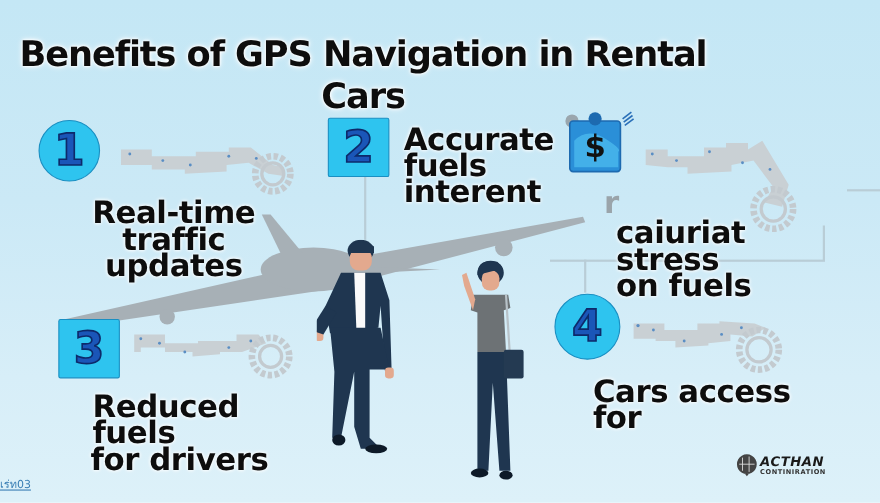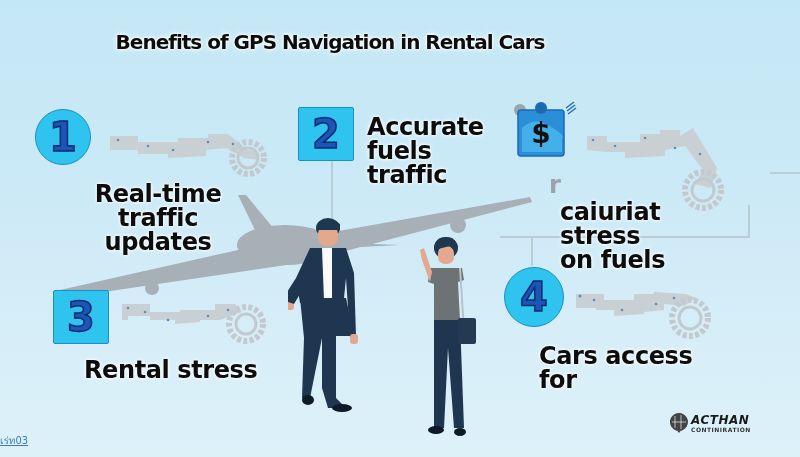--- a/index.html
+++ b/index.html
@@ -6,26 +6,26 @@
     html, body { width: 800px; height: 457px; overflow: hidden; }
     body {
       position: relative;
       font-family: "DejaVu Sans", sans-serif;
       background: linear-gradient(180deg, #c4e7f5 0%, #cbe9f6 40%, #d7eef8 75%, #ddf1f9 100%);
     }
     .abs { position: absolute; }
     .title {
       left: 0; top: 30px; width: 660px; text-align: center;
       font-family: "DejaVu Sans", sans-serif; font-weight: bold;
-      font-size: 20px; letter-spacing: -1px; color: #0d0d0d;
+      font-size: 32px; letter-spacing: -1px; color: #0d0d0d;
       text-shadow: 0 0 3px #fff, 0 0 6px #fff, 0 0 2px #fff;
     }
     .label {
       font-family: "DejaVu Sans", sans-serif; font-weight: bold;
-      font-size: 24px; line-height: 24px; color: #0d0d0d;
+      font-size: 28px; line-height: 24px; color: #0d0d0d;
       text-shadow: 0 0 3px #fff, 0 0 4px #fff;
       letter-spacing: -0.4px;
     }
     .num-circle {
       width: 56px; height: 56px; border-radius: 50%;
       background: #2ec4ef; border: 1.5px solid #1a8fc2;
       display: flex; align-items: center; justify-content: center;
     }
     .num-square {
       width: 56px; height: 54px; border-radius: 2px;
@@ -96,21 +96,21 @@
   <div>Real-time traffic</div>
   <div>updates</div>
 </div>
 
 <div class="abs num-square" style="left:298px; top:107px;">
   <span class="num">2</span>
 </div>
 <div class="abs label" style="left:367px; top:115px; width:130px;">
   <div>Accurate</div>
   <div>fuels</div>
-  <div>traffic</div>
+  <div>interent</div>
 </div>
 
 <div class="abs dollar" style="left:510px; top:98px;">
   <svg width="72" height="62" viewBox="0 0 72 62">
     <circle cx="10" cy="12" r="6" fill="#9aa6ad"></circle>
     <g stroke="#2a6fb8" stroke-width="1.5">
         <line x1="56" y1="10" x2="64" y2="4"></line>
         <line x1="57" y1="13" x2="65" y2="7"></line>
         <line x1="58" y1="16" x2="66" y2="10"></line>
       </g>
@@ -155,21 +155,22 @@
         <circle cx="88" cy="16" r="1.3"></circle>
         <circle cx="108" cy="10" r="1.3"></circle>
       </g>
     <g transform="translate(126,24)">
         <circle r="17" fill="none" stroke="#c3cacf" stroke-width="6" stroke-dasharray="4 2.3"></circle>
         <circle r="10" fill="none" stroke="#c3cacf" stroke-width="3"></circle>
       </g>
   </svg>
 </div>
 <div class="abs label" style="left:78px; top:358px; width:180px; text-align:right;">
-  <div style="text-align:left; padding-left:6px;">Rental stress</div>
+  <div style="text-align:left; padding-left:6px;">Reduced fuels</div>
+  <div style="padding-right:14px;">for drivers</div>
 </div>
 
 <div class="abs num-circle" style="left:504px; top:267px; width:60px; height:60px;">
   <span class="num">4</span>
 </div>
 <div class="abs route" style="left:574px; top:290px;">
   <svg width="160" height="55" viewBox="0 0 160 55">
     <polygon points="2,4 30,4 30,10 60,10 60,4 80,4 80,2 112,4 122,8 110,16 90,14 90,20 70,22 70,24 40,26 40,20 22,20 22,18 2,18" fill="#c9d0d4"></polygon>
     <g fill="#5a8ec4">
         <circle cx="6" cy="6" r="1.5"></circle>

